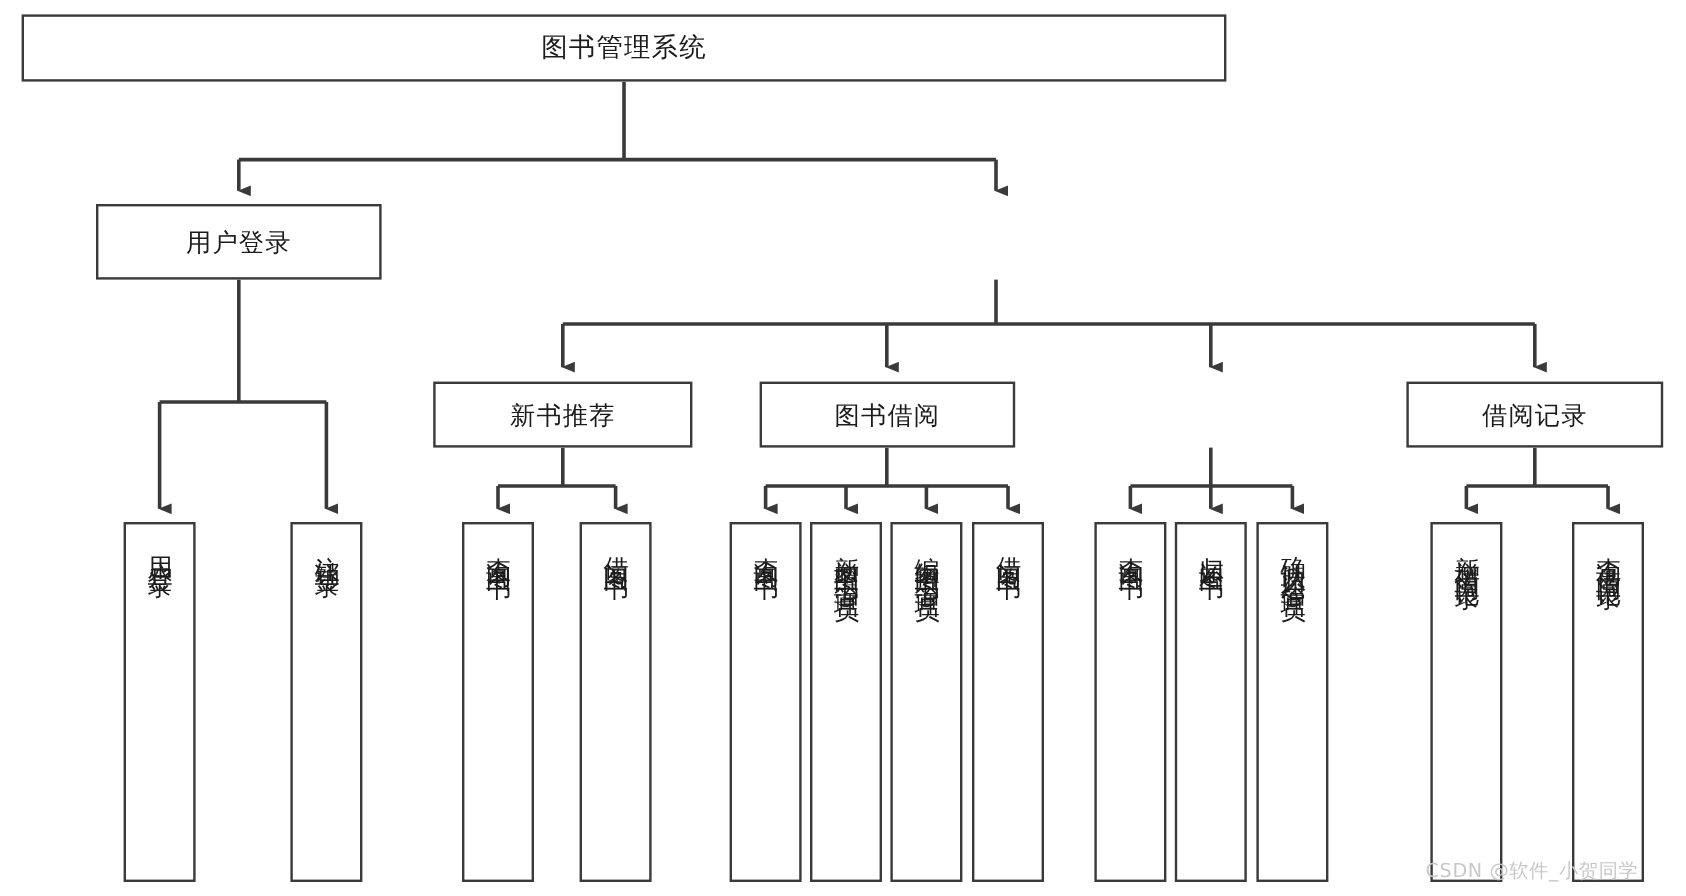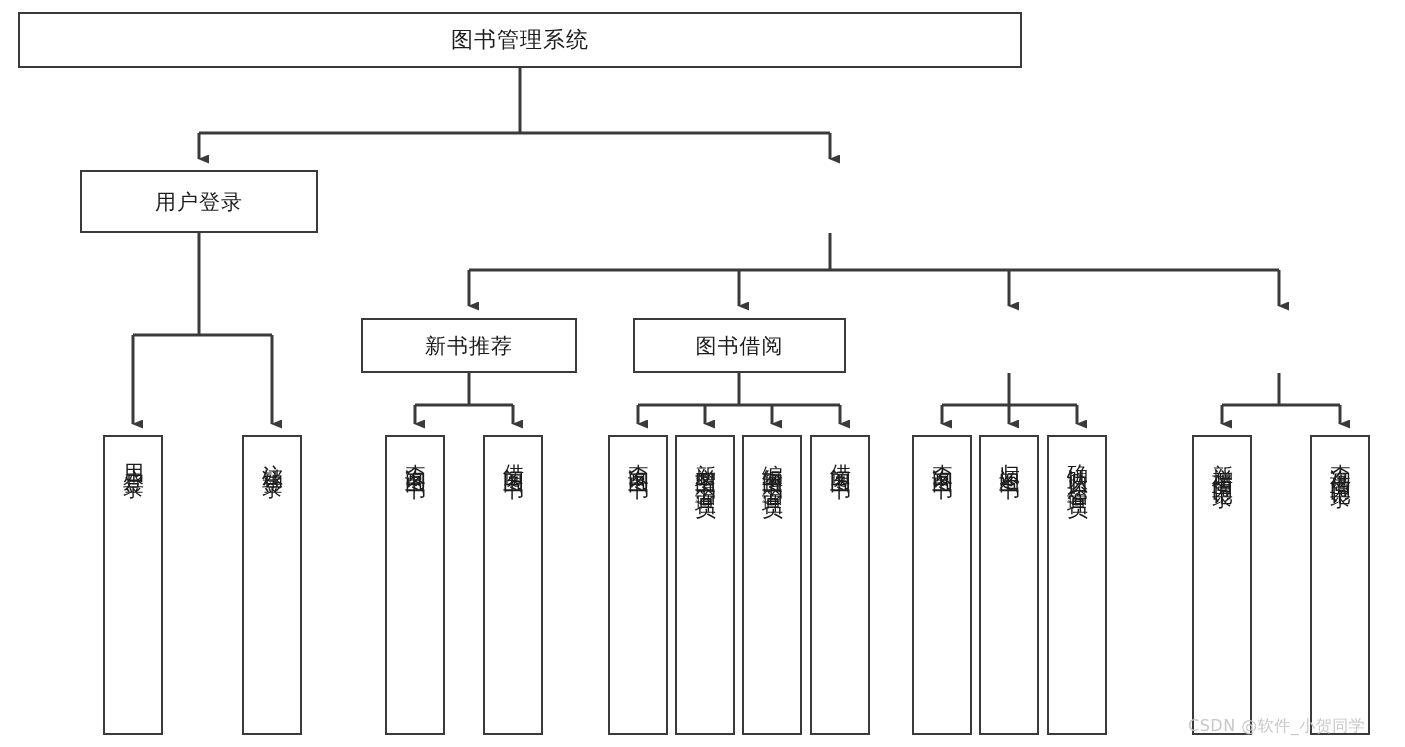--- a/index.html
+++ b/index.html
@@ -94,20 +94,21 @@
       <path d="M1340,405 L1340,424" marker-end="url(#arrow)"></path>
     </g>
   </svg>
 
   <div class="node root" style="left:18px;top:12px;width:1004px;height:56px;">图书管理系统</div>
 
   <div class="node horiz" style="left:80px;top:170px;width:238px;height:63px;">用户登录</div>
 
   <div class="node horiz" style="left:633px;top:318px;width:213px;height:55px;">图书借阅</div>
   <div class="node horiz" style="left:361px;top:318px;width:216px;height:55px;">新书推荐</div>
+  <div class="node horiz" style="left:1172px;top:318px;width:214px;height:55px;">借阅记录</div>
 
   <div class="node vert" style="left:103px;top:435px;width:60px;height:300px;">用户登录</div>
   <div class="node vert" style="left:242px;top:435px;width:60px;height:300px;">注销登录</div>
 
   <div class="node vert" style="left:385px;top:435px;width:60px;height:300px;">查询图书</div>
   <div class="node vert" style="left:483px;top:435px;width:60px;height:300px;">借阅图书</div>
 
   <div class="node vert" style="left:608px;top:435px;width:60px;height:300px;">查询图书</div>
   <div class="node vert" style="left:675px;top:435px;width:60px;height:300px;">新增图书（管理员）</div>
   <div class="node vert" style="left:742px;top:435px;width:60px;height:300px;">编辑图书（管理员）</div>

